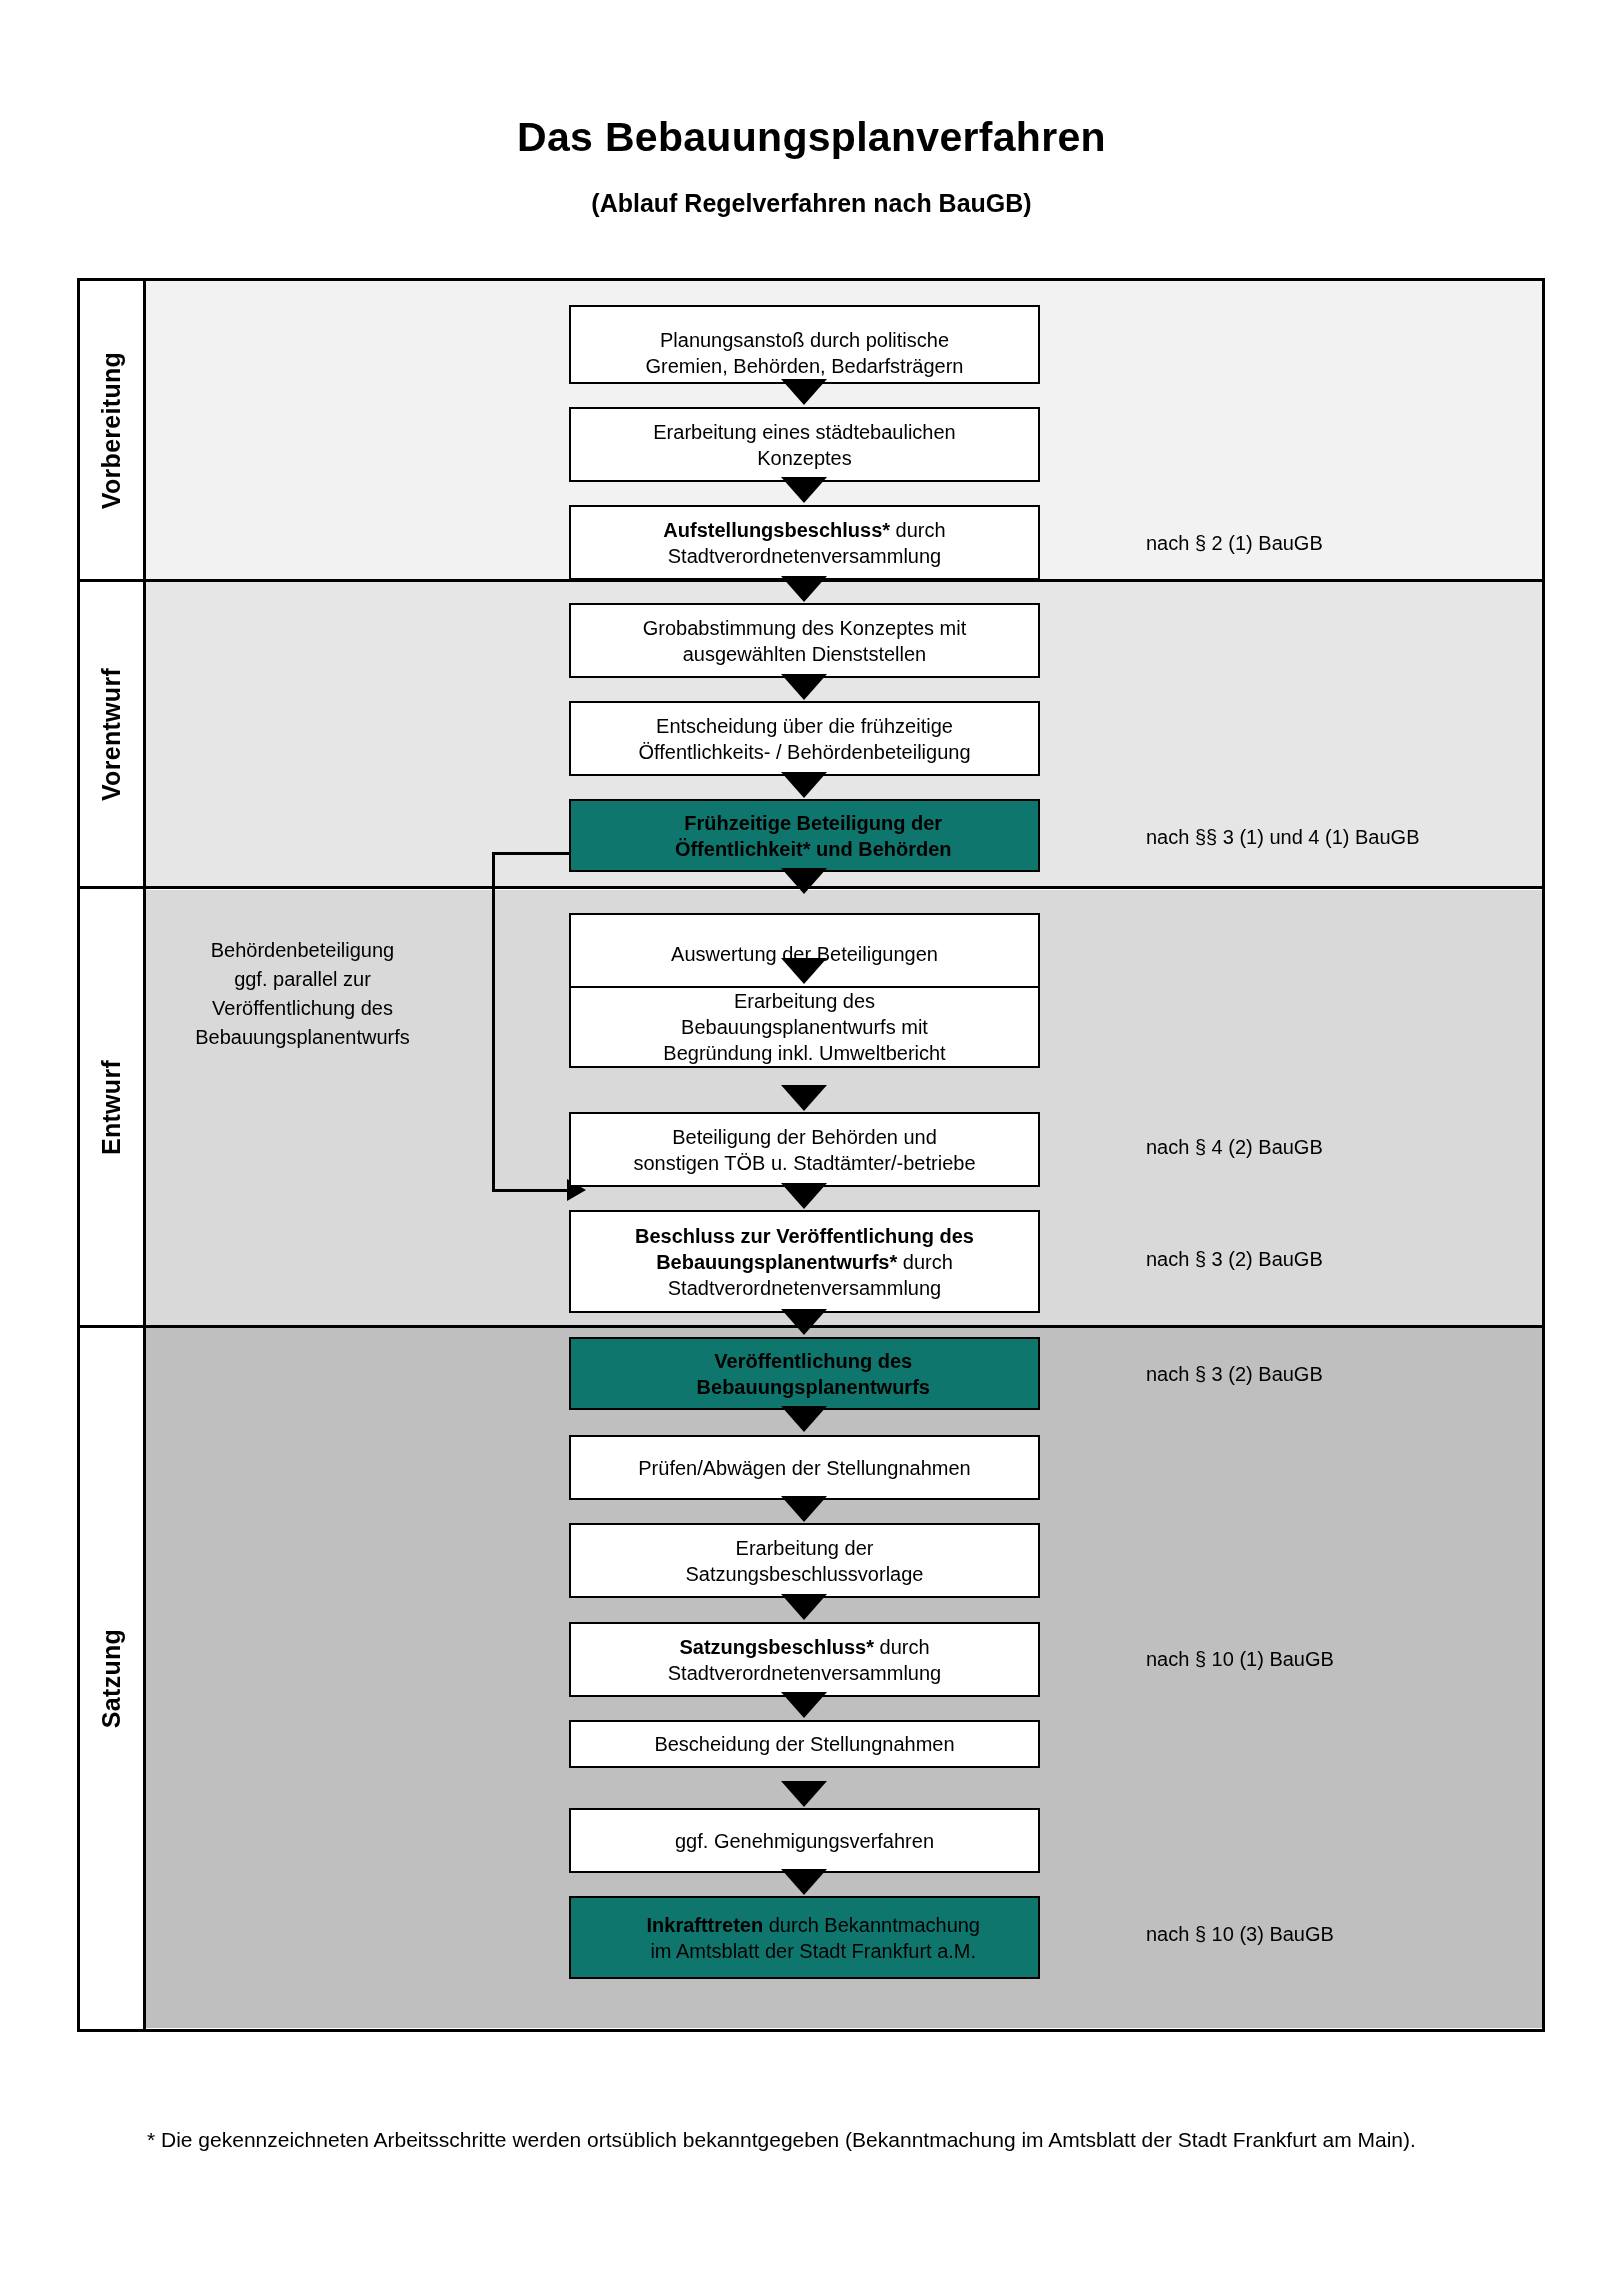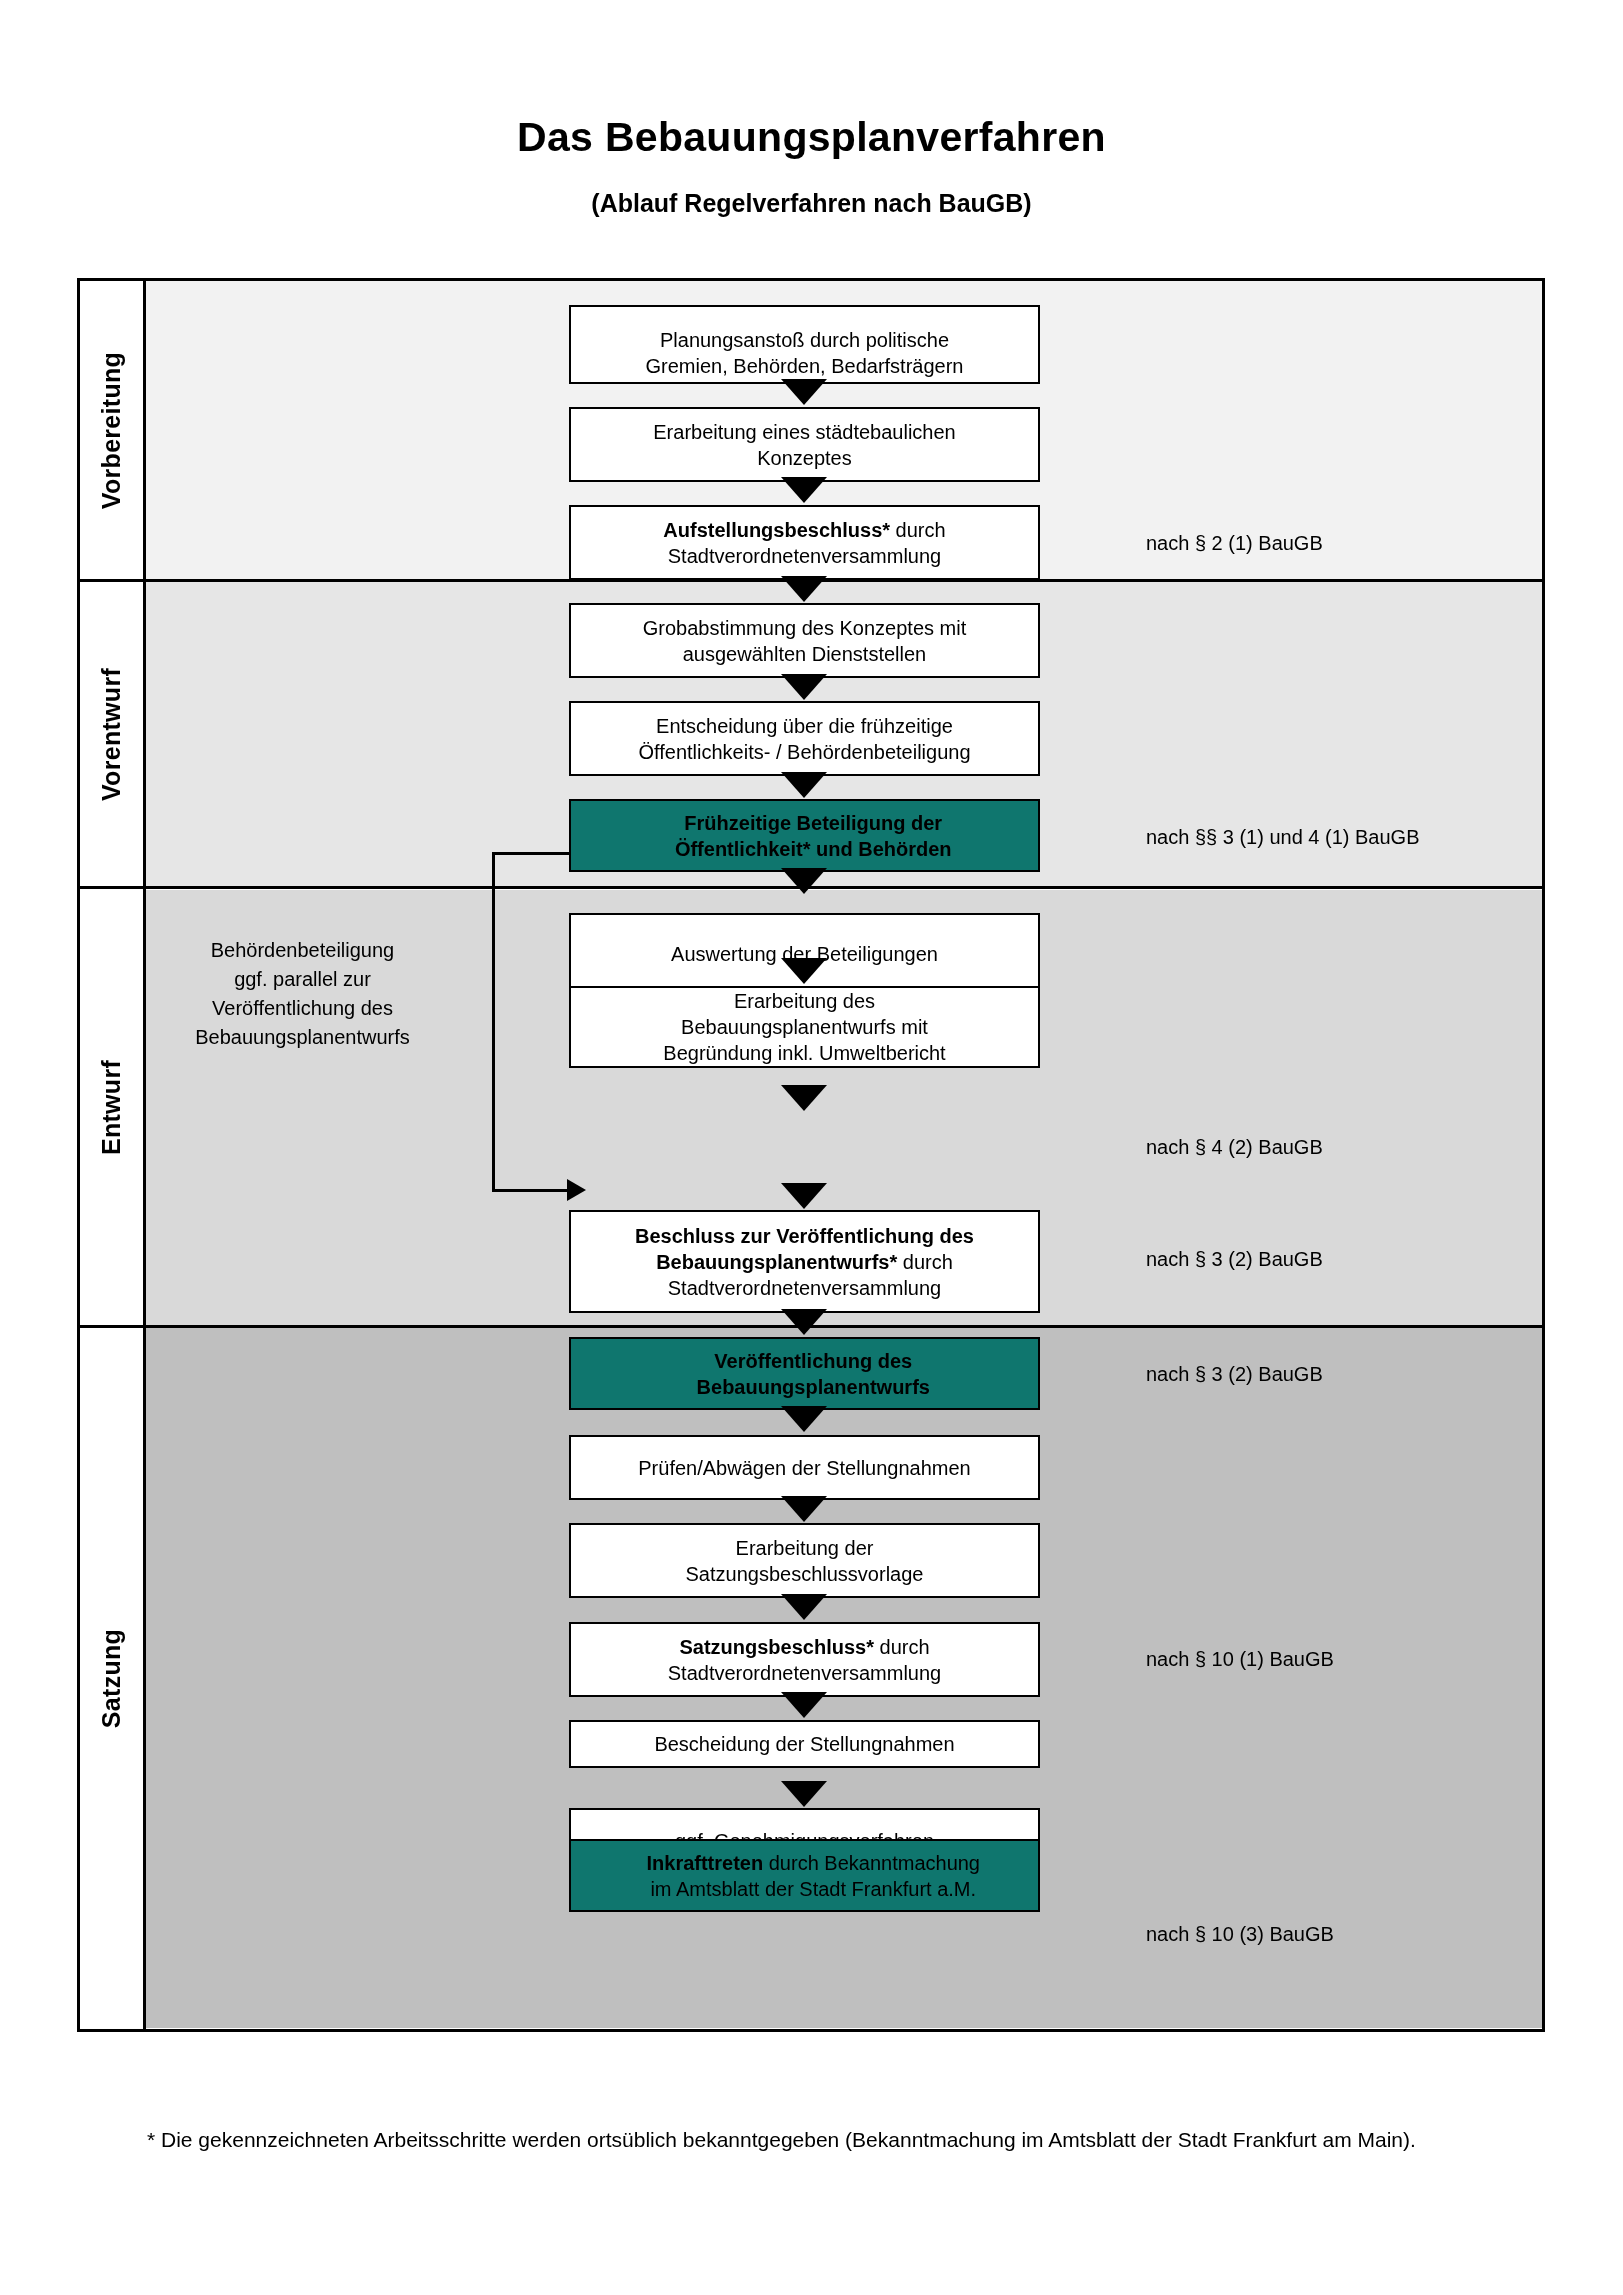--- a/index.html
+++ b/index.html
@@ -277,20 +277,26 @@
 
   <div class="node-box" style="left:489px; top:705px; width:471px; height:82px;">
     <span class="node-text">
       <span>Erarbeitung des</span><br>
       <span>Bebauungsplanentwurfs mit</span><br>
       <span>Begründung inkl. Umweltbericht</span>
     </span>
   </div>
   <div class="arrow-down" style="left:701px; top:804px;"></div>
 
+  <div class="node-box" style="left:489px; top:831px; width:471px; height:75px;">
+    <span class="node-text">
+      <span>Beteiligung der Behörden und</span><br>
+      <span>sonstigen TÖB u. Stadtämter/-betriebe</span>
+    </span>
+  </div>
   <div class="arrow-down" style="left:701px; top:902px;"></div>
 
   <div class="node-box" style="left:489px; top:929px; width:471px; height:103px;">
     <span class="node-text">
       <b>Beschluss zur Veröffentlichung des</b><br>
       <b>Bebauungsplanentwurfs*</b><span> durch</span><br>
       <span>Stadtverordnetenversammlung</span>
     </span>
   </div>
   <div class="arrow-down" style="left:701px; top:1028px;"></div>
@@ -333,21 +339,21 @@
   </div>
   <div class="arrow-down" style="left:701px; top:1500px;"></div>
 
   <div class="node-box" style="left:489px; top:1527px; width:471px; height:65px;">
     <span class="node-text">
       <span>ggf. Genehmigungsverfahren</span>
     </span>
   </div>
   <div class="arrow-down" style="left:701px; top:1588px;"></div>
 
-  <div class="node-box highlight" style="left:489px; top:1558px; width:471px; height:73px;">
+  <div class="node-box highlight" style="left:489px; top:1615px; width:471px; height:83px;">
     <span class="node-text">
       <b>Inkrafttreten</b><span> durch Bekanntmachung</span><br>
       <span>im Amtsblatt der Stadt Frankfurt a.M.</span>
     </span>
   </div>
 
   <div class="legal-ref" style="left:1066px; top:251px;">nach § 2 (1) BauGB</div>
   <div class="legal-ref" style="left:1066px; top:545px;">nach §§ 3 (1) und 4 (1) BauGB</div>
   <div class="legal-ref" style="left:1066px; top:855px;">nach § 4 (2) BauGB</div>
   <div class="legal-ref" style="left:1066px; top:967px;">nach § 3 (2) BauGB</div>

